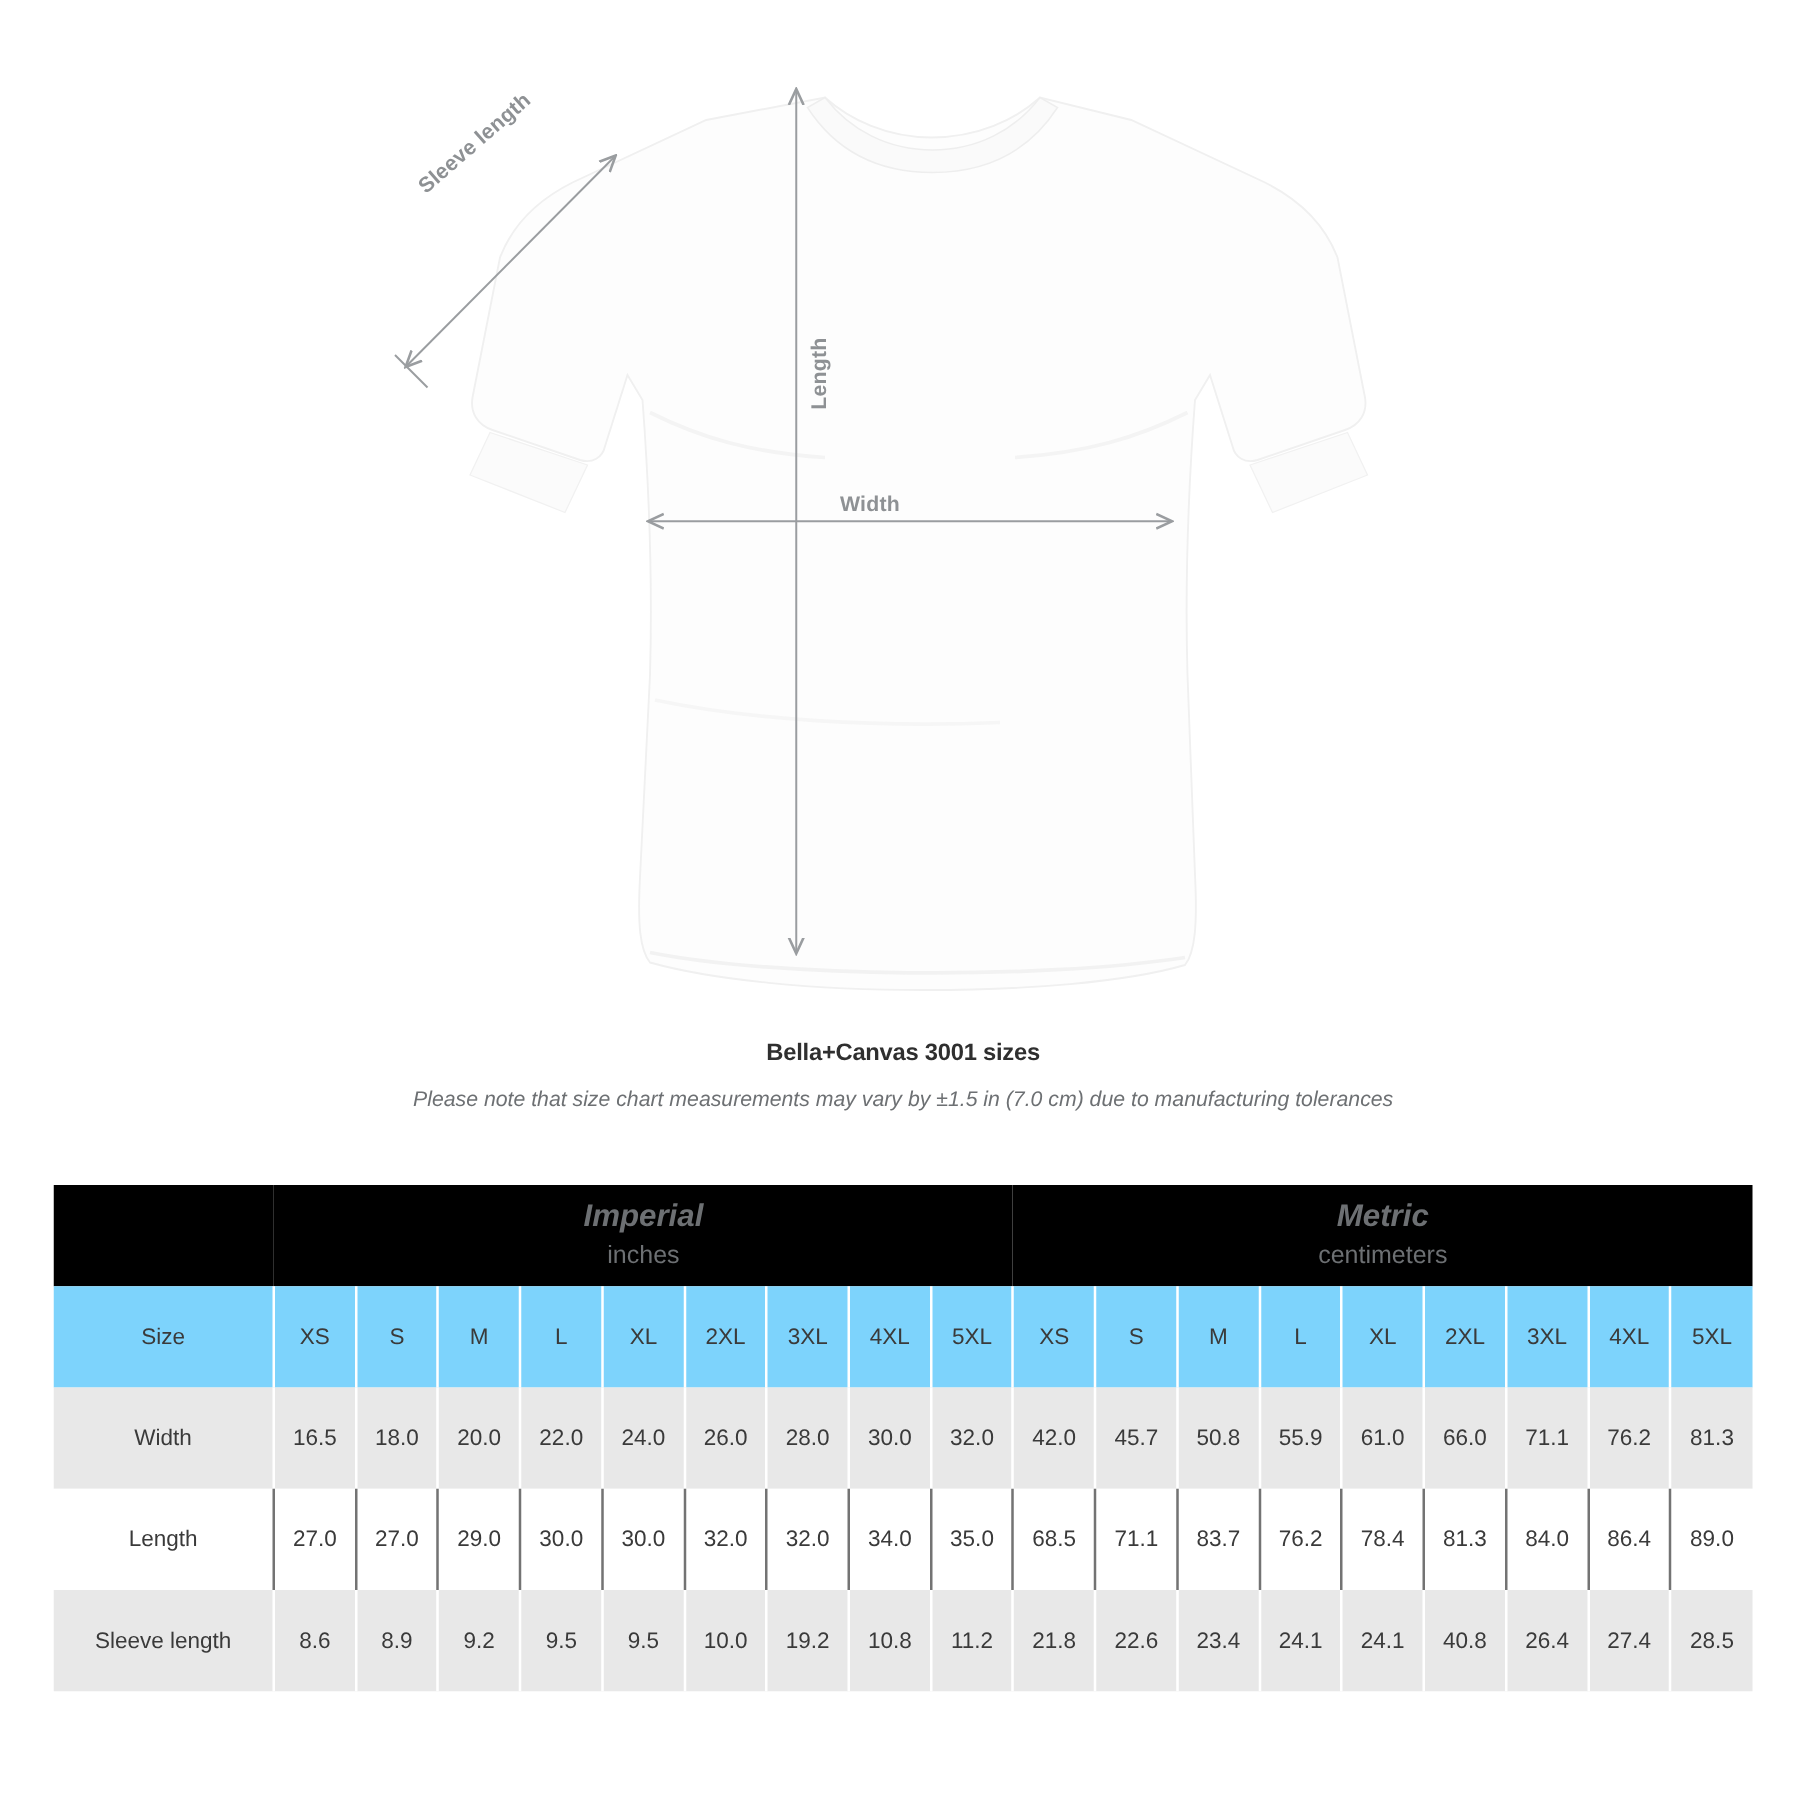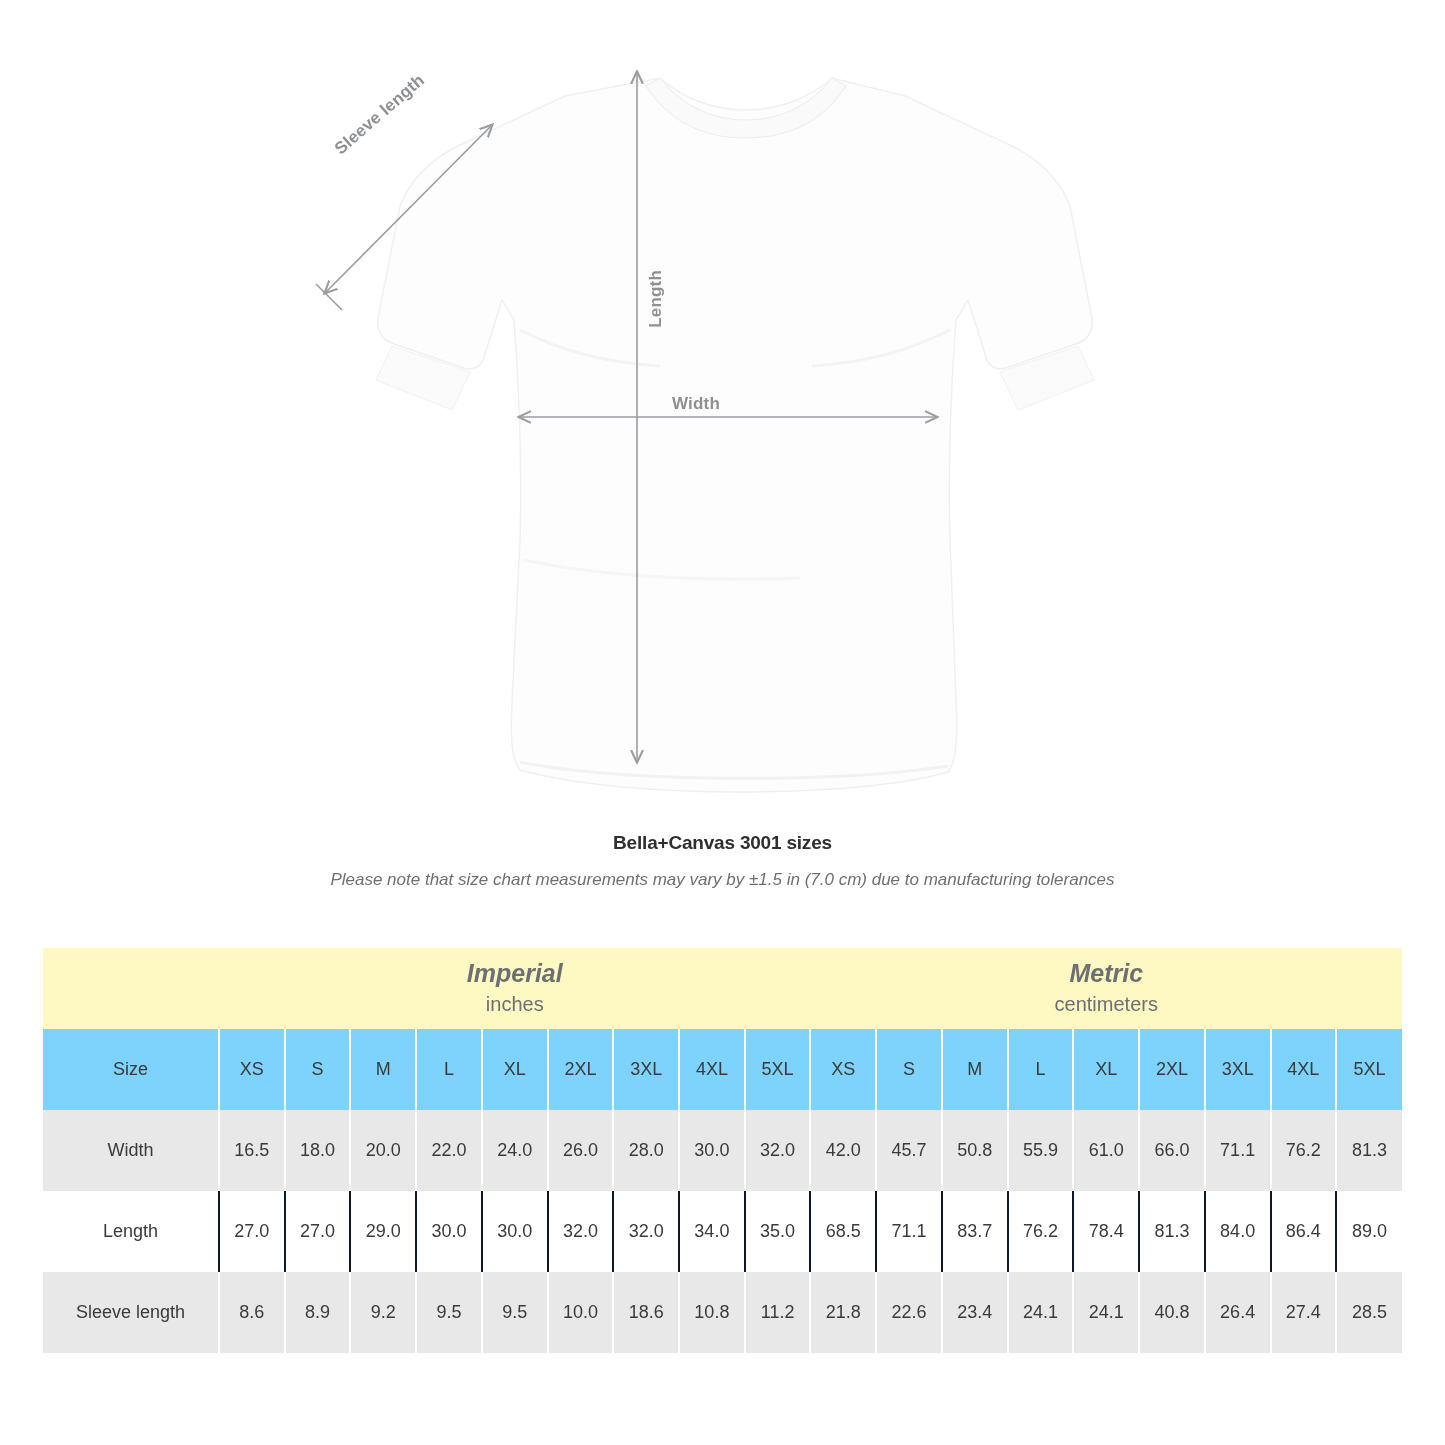--- a/index.html
+++ b/index.html
@@ -91,21 +91,21 @@
     font-size: 18px;
     color: #3a3a3a;
     font-weight: normal;
     padding: 0;
     height: 81px;
   }
   .col-head {
     width: 176px;
   }
   .unit-row td {
-    background: #fef9c3;
+    background: #000000;
     height: 104px;
   }
   .unit-title {
     font-size: 25px;
     font-style: italic;
     font-weight: bold;
     color: #6d7073;
     line-height: 1.25;
   }
   .unit-sub {
@@ -127,21 +127,21 @@
   }
   .rowlabel {
     font-weight: bold;
     font-size: 19px;
     color: #3a3a3a;
   }
   .cellsep {
     border-left: 2px solid #ffffff;
   }
   .row-plain .cellsep {
-    border-left: 2px solid #0f172a;
+    border-left: 2px solid #737373;
   }
 </style>
 </head>
 <body>
 
 <div class="page">
 
   <div class="illustration">
     <svg class="shirt-svg" width="1445" height="820" viewBox="0 0 1445 820">
 
@@ -320,21 +320,21 @@
         </tr>
 
         <tr class="row-alt">
           <td class="rowlabel">Sleeve length</td>
           <td class="cellsep">8.6</td>
           <td class="cellsep">8.9</td>
           <td class="cellsep">9.2</td>
           <td class="cellsep">9.5</td>
           <td class="cellsep">9.5</td>
           <td class="cellsep">10.0</td>
-          <td class="cellsep">18.6</td>
+          <td class="cellsep">19.2</td>
           <td class="cellsep">10.8</td>
           <td class="cellsep">11.2</td>
           <td class="cellsep">21.8</td>
           <td class="cellsep">22.6</td>
           <td class="cellsep">23.4</td>
           <td class="cellsep">24.1</td>
           <td class="cellsep">24.1</td>
           <td class="cellsep">40.8</td>
           <td class="cellsep">26.4</td>
           <td class="cellsep">27.4</td>

